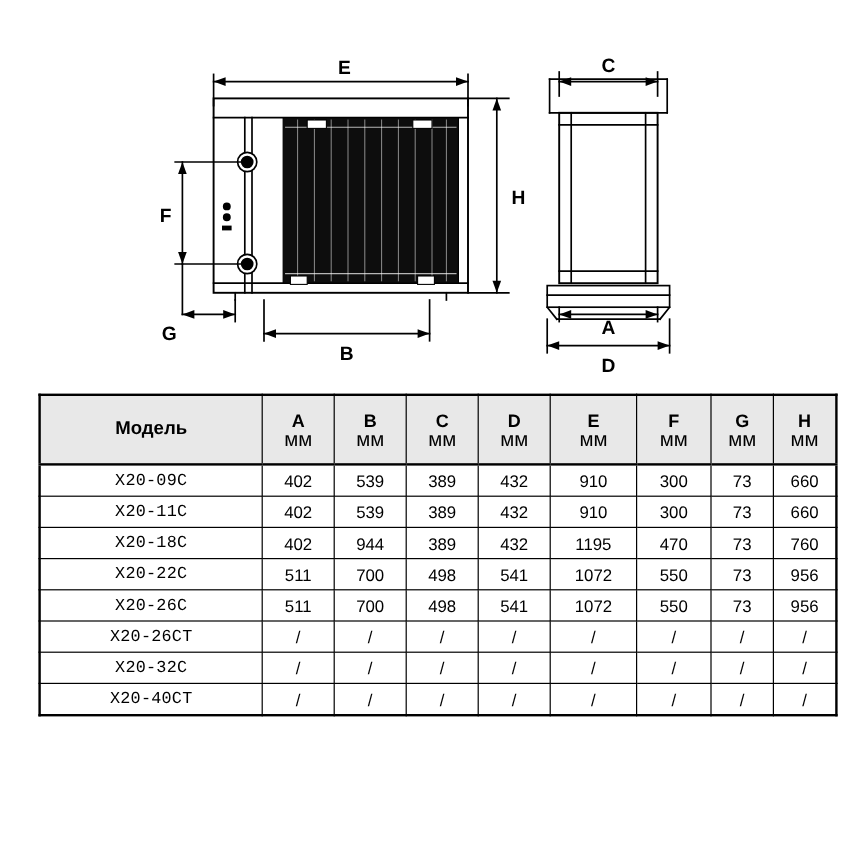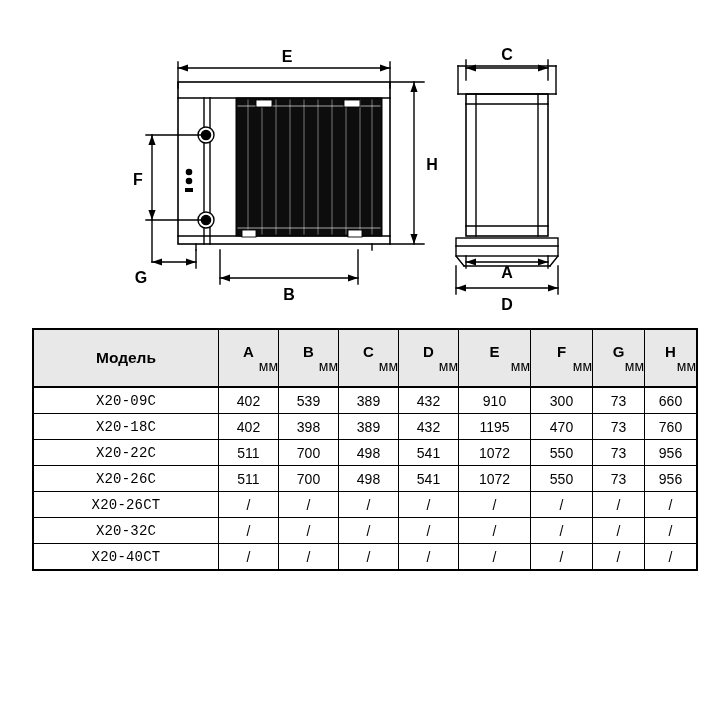--- a/index.html
+++ b/index.html
@@ -63,23 +63,22 @@
   }
   .dim-letter {
     display: block;
     font-weight: bold;
     font-size: 15px;
     line-height: 17px;
   }
   .dim-unit {
     display: block;
     font-weight: normal;
-    font-size: 14px;
+    font-size: 17px;
     line-height: 13px;
-    text-align: right;
   }
   td.model-cell {
     font-size: 14.5px;
     letter-spacing: 0.2px;
     font-family: Liberation Mono, monospace;
   }
   td.val-cell {
     font-size: 14px;
   }
   
@@ -296,23 +295,34 @@
             <td class="val-cell">402</td>
             <td class="val-cell">539</td>
             <td class="val-cell">389</td>
             <td class="val-cell">432</td>
             <td class="val-cell">910</td>
             <td class="val-cell">300</td>
             <td class="val-cell">73</td>
             <td class="val-cell">660</td>
           </tr>
           <tr>
+            <td class="model-cell">X20-11C</td>
+            <td class="val-cell">402</td>
+            <td class="val-cell">539</td>
+            <td class="val-cell">389</td>
+            <td class="val-cell">432</td>
+            <td class="val-cell">910</td>
+            <td class="val-cell">300</td>
+            <td class="val-cell">73</td>
+            <td class="val-cell">660</td>
+          </tr>
+          <tr>
             <td class="model-cell">X20-18C</td>
             <td class="val-cell">402</td>
-            <td class="val-cell">398</td>
+            <td class="val-cell">944</td>
             <td class="val-cell">389</td>
             <td class="val-cell">432</td>
             <td class="val-cell">1195</td>
             <td class="val-cell">470</td>
             <td class="val-cell">73</td>
             <td class="val-cell">760</td>
           </tr>
           <tr>
             <td class="model-cell">X20-22C</td>
             <td class="val-cell">511</td>

